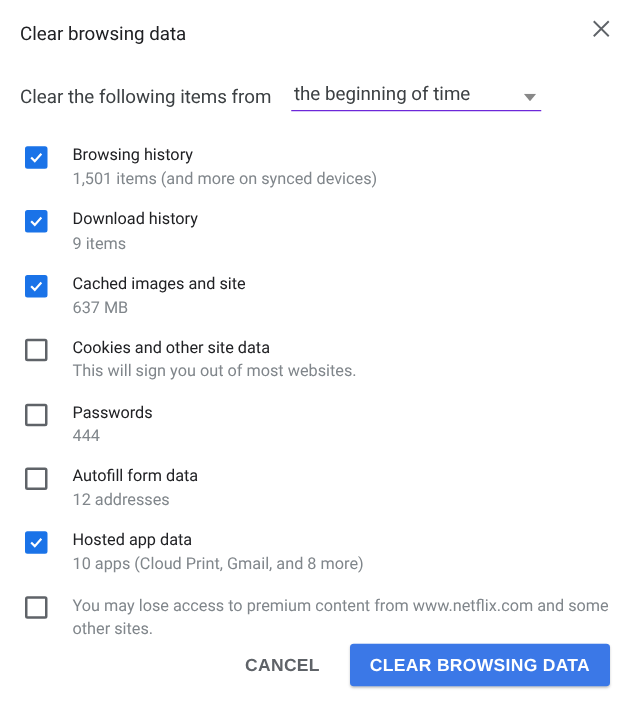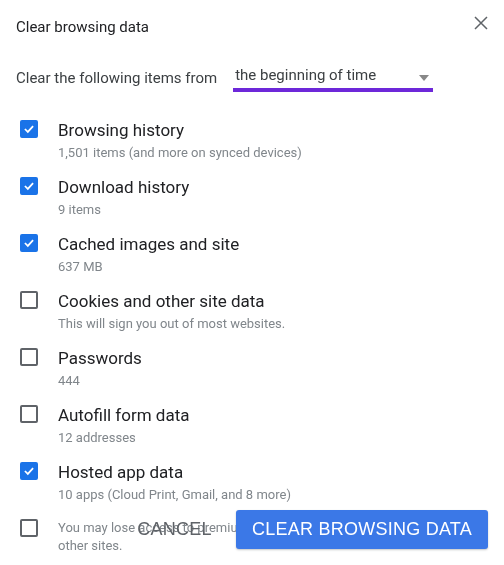--- a/index.html
+++ b/index.html
@@ -38,21 +38,21 @@
     .range-row {
       display: flex;
       align-items: center;
       gap: 16px;
       margin-bottom: 20px;
       font-size: 15px;
       color: #3c4043;
     }
     .select-wrap {
       position: relative;
-      border-bottom: 4px solid #6d28d9;
+      border-bottom: 1px solid #6d28d9;
       padding: 2px 24px 4px 2px;
       min-width: 200px;
       cursor: pointer;
     }
     .select-wrap .chev {
       position: absolute;
       right: 4px;
       top: 50%;
       transform: translateY(-50%);
       color: #888;
@@ -81,41 +81,41 @@
       align-items: center;
       justify-content: center;
     }
     .cb.checked {
       background: #1a73e8;
       border-color: #1a73e8;
     }
     .cb.checked svg { width: 14px; height: 14px; color: #fff; }
     .opt-text { flex: 1; }
     .opt-label {
-      font-size: 17px;
+      font-size: 13px;
       color: #202124;
       line-height: 1.4;
     }
     .opt-sub {
       font-size: 13px;
       color: #80868b;
       line-height: 1.4;
       margin-top: 1px;
     }
     .actions {
       position: absolute;
       bottom: 16px;
       right: 16px;
       display: flex;
       gap: 8px;
       align-items: center;
     }
     .btn {
-      font-size: 18px;
-      font-weight: 400;
+      font-size: 14px;
+      font-weight: 700;
       letter-spacing: 0.25px;
       padding: 9px 16px;
       border: none;
       border-radius: 3px;
       cursor: pointer;
       text-transform: uppercase;
     }
     .btn-flat {
       background: transparent;
       color: #5f6368;

